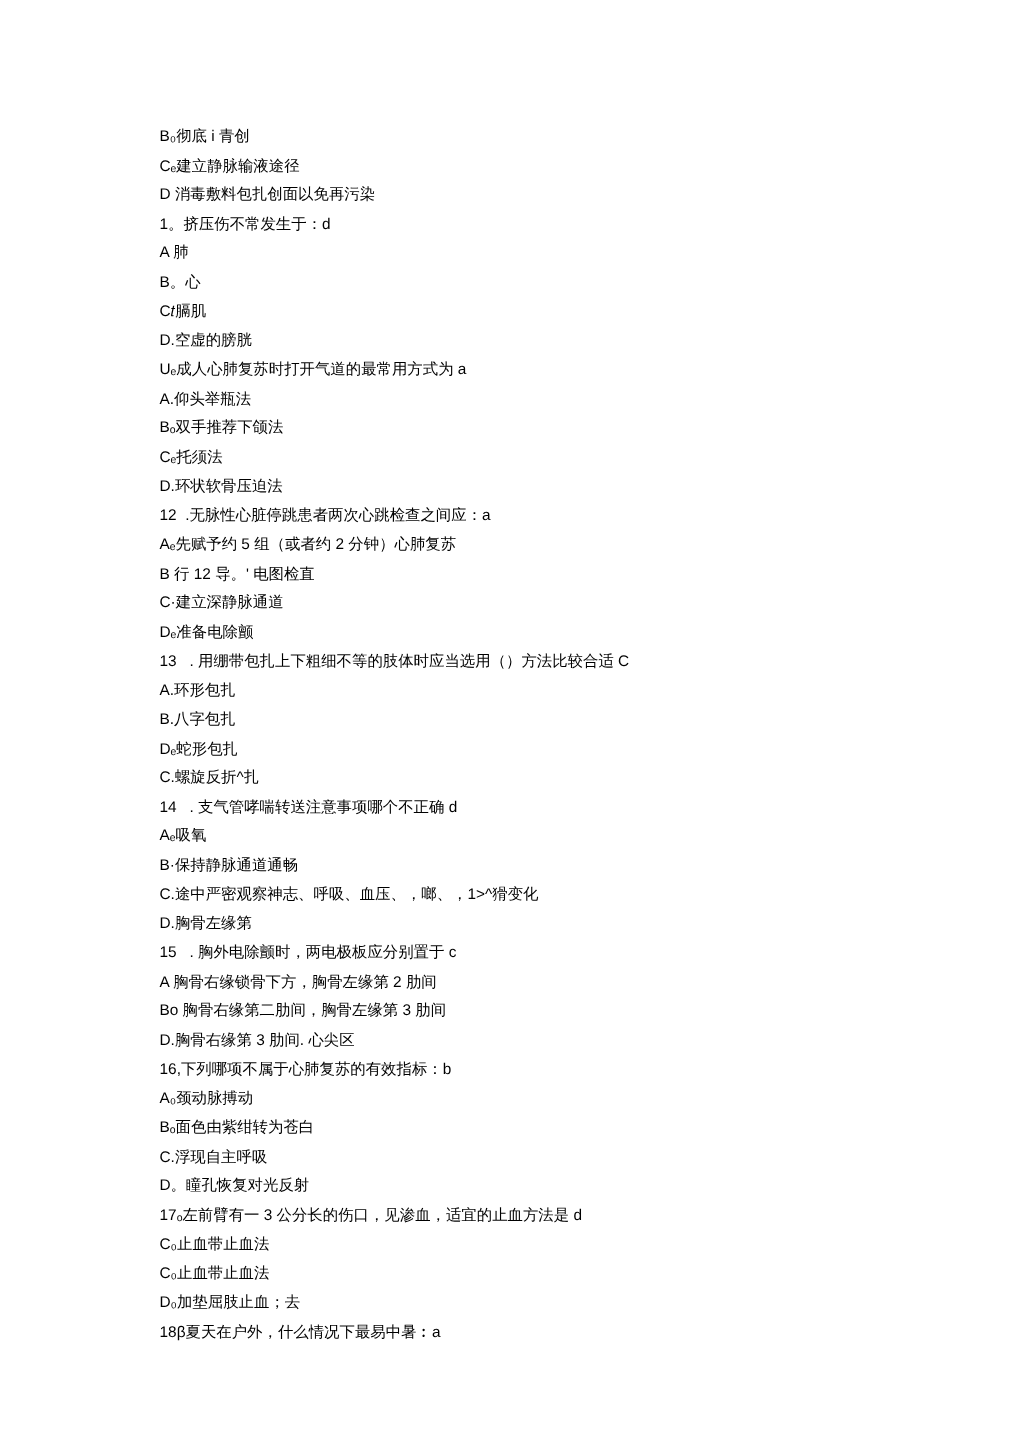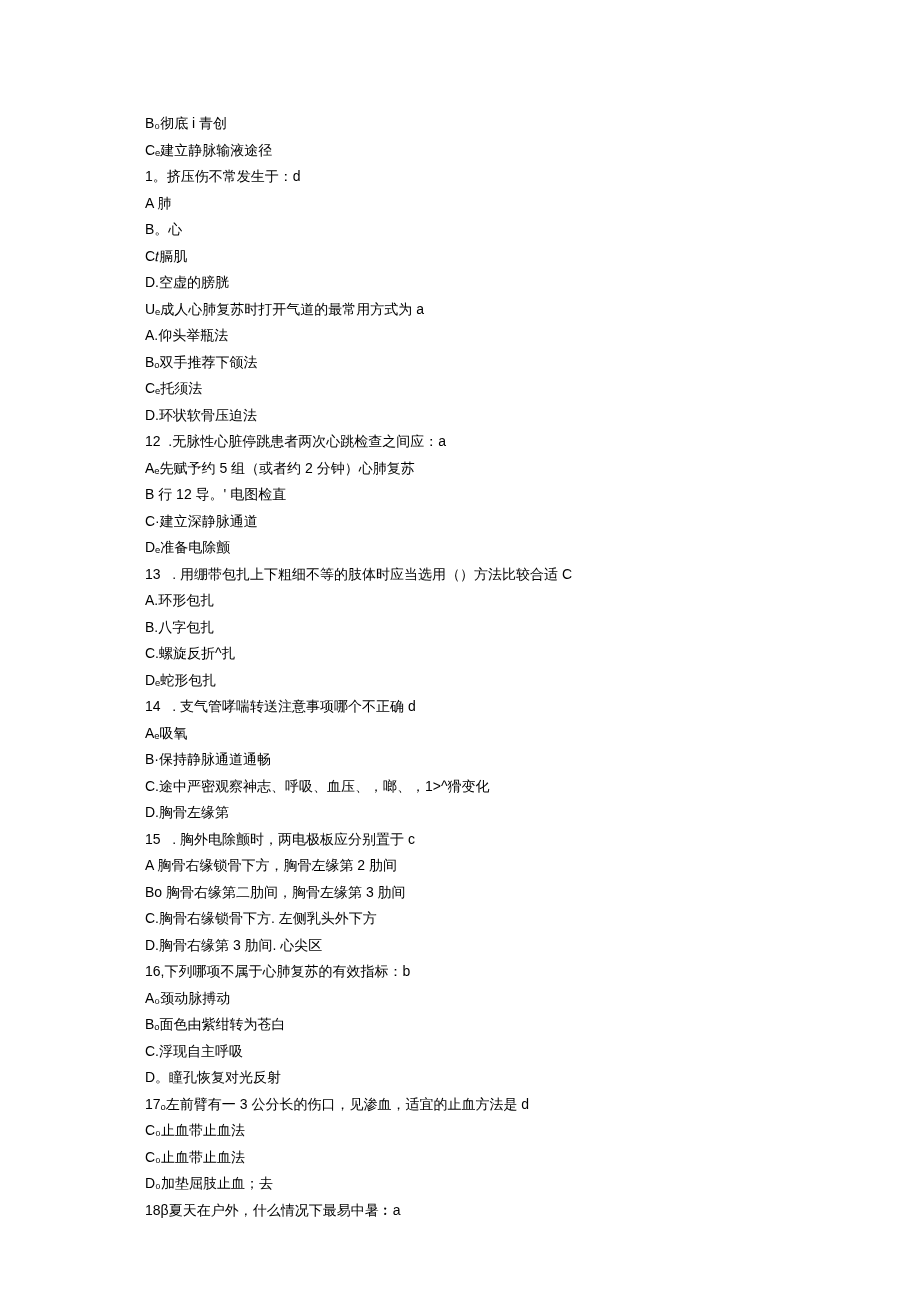--- a/index.html
+++ b/index.html
@@ -20,49 +20,49 @@
     color: #000;
     white-space: pre-wrap;
   }
 </style>
 </head>
 <body>
 
 <div class="page">
   <div class="line">B₀彻底 i 青创</div>
   <div class="line">Cₑ建立静脉输液途径</div>
+  <div class="line">D 消毒敷料包扎创面以免再污染</div>
   <div class="line">1。挤压伤不常发生于：d</div>
   <div class="line">A 肺</div>
   <div class="line">B。心</div>
   <div class="line">C𝑡膈肌</div>
   <div class="line">D.空虚的膀胱</div>
   <div class="line">Uₑ成人心肺复苏时打开气道的最常用方式为 a</div>
   <div class="line">A.仰头举瓶法</div>
   <div class="line">Bₒ双手推荐下颌法</div>
   <div class="line">Cₑ托须法</div>
   <div class="line">D.环状软骨压迫法</div>
   <div class="line">12  .无脉性心脏停跳患者两次心跳检查之间应：a</div>
   <div class="line">Aₑ先赋予约 5 组（或者约 2 分钟）心肺复苏</div>
   <div class="line">B 行 12 导。' 电图检直</div>
   <div class="line">C·建立深静脉通道</div>
   <div class="line">Dₑ准备电除颤</div>
   <div class="line">13   . 用绷带包扎上下粗细不等的肢体时应当选用（）方法比较合适 C</div>
   <div class="line">A.环形包扎</div>
   <div class="line">B.八字包扎</div>
+  <div class="line">Dₑ蛇形包扎</div>
   <div class="line">C.螺旋反折^扎</div>
-  <div class="line">Dₑ蛇形包扎</div>
   <div class="line">14   . 支气管哮喘转送注意事项哪个不正确 d</div>
   <div class="line">Aₑ吸氧</div>
   <div class="line">B·保持静脉通道通畅</div>
   <div class="line">C.途中严密观察神志、呼吸、血压、，啷、，1&gt;^猾变化</div>
   <div class="line">D.胸骨左缘第</div>
   <div class="line">15   . 胸外电除颤时，两电极板应分别置于 c</div>
   <div class="line">A 胸骨右缘锁骨下方，胸骨左缘第 2 肋间</div>
   <div class="line">Bo 胸骨右缘第二肋间，胸骨左缘第 3 肋间</div>
-  <div class="line">C.胸骨右缘锁骨下方. 左侧乳头外下方</div>
   <div class="line">D.胸骨右缘第 3 肋间. 心尖区</div>
   <div class="line">16,下列哪项不属于心肺复苏的有效指标：b</div>
   <div class="line">A₀颈动脉搏动</div>
   <div class="line">Bₒ面色由紫绀转为苍白</div>
   <div class="line">C.浮现自主呼吸</div>
   <div class="line">D。瞳孔恢复对光反射</div>
   <div class="line">17ₒ左前臂有一 3 公分长的伤口，见渗血，适宜的止血方法是 d</div>
   <div class="line">C₀止血带止血法</div>
   <div class="line">C₀止血带止血法</div>
   <div class="line">D₀加垫屈肢止血；去</div>

